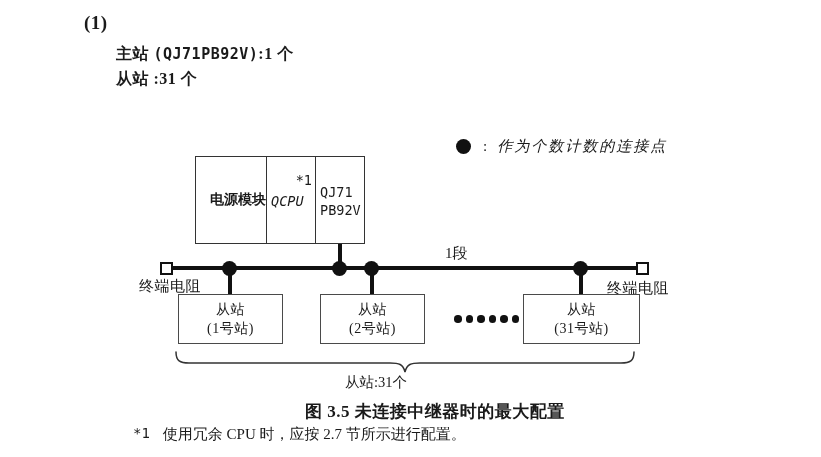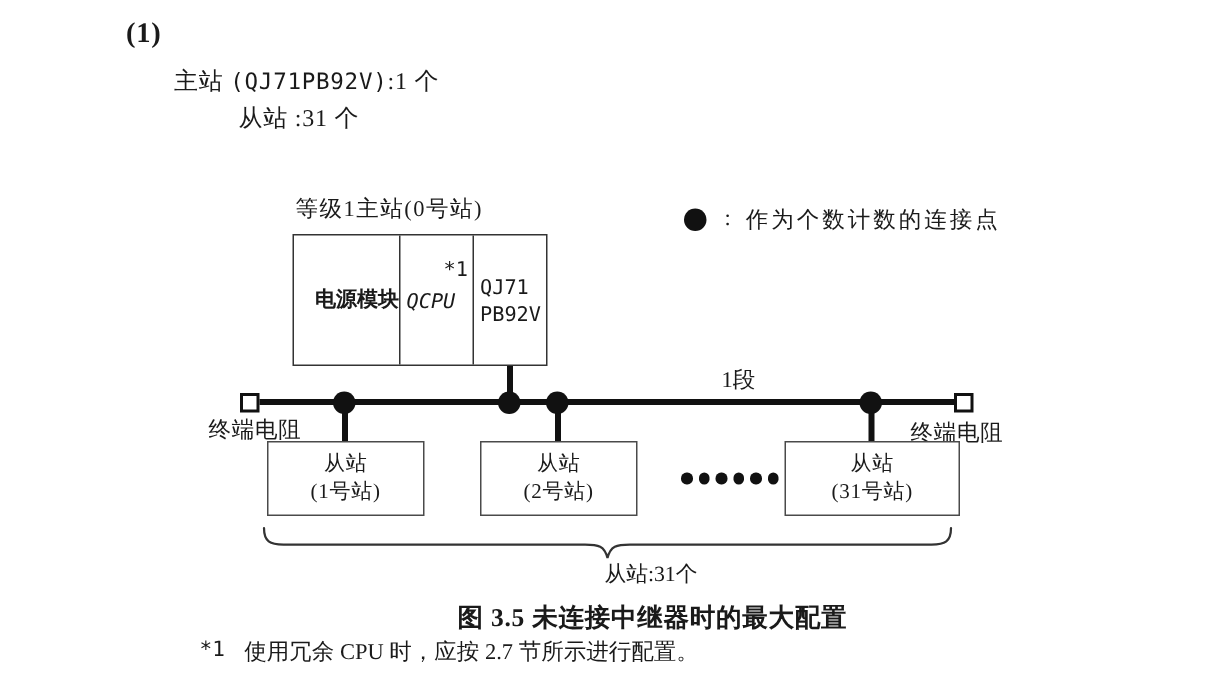--- a/index.html
+++ b/index.html
@@ -23,37 +23,38 @@
     font-size: 19px; font-weight: bold;
     letter-spacing: 0.5px;
     display: flex; gap: 9px;
     white-space: nowrap;
   }
   .subline {
     left: 116px;
     font-size: 16px;
     letter-spacing: 0.5px;
     white-space: nowrap;
+    font-weight: bold;
   }
   .subline .mono { font-family: "DejaVu Sans Mono", "Liberation Mono", monospace; font-size: 15px; }
 
   
   .legend {
     left: 456px; top: 137px;
     display: flex; align-items: center;
     font-size: 15px;
     white-space: nowrap;
   }
   .legend-dot {
     width: 15px; height: 15px;
     background: #111; border-radius: 50%;
     display: inline-block;
   }
   .legend-colon { margin: 0 10px 0 12px; }
-  .legend-text { letter-spacing: 2px; }
+  .legend-text { letter-spacing: 2px; font-style: italic; }
 
   
   .master-label {
     left: 197px; top: 130px;
     font-size: 15px; letter-spacing: 1px;
     white-space: nowrap;
   }
   .master-box {
     left: 195px; top: 156px;
     width: 170px; height: 88px;
@@ -83,21 +84,21 @@
     background: #111; border-radius: 50%;
     top: 260.5px;
   }
   .terminator {
     width: 13px; height: 13px;
     background: #fff;
     border: 2px solid #111;
     top: 261.5px;
   }
   .term-label { font-size: 15px; letter-spacing: 0.5px; white-space: nowrap; }
-  .seg-label  { left: 445px; top: 244px; font-size: 15px; white-space: nowrap; margin-left: 36px; }
+  .seg-label  { left: 445px; top: 244px; font-size: 15px; white-space: nowrap; }
 
   
   .slave-box {
     border: 1.5px solid #4a4a4a;
     background: #fff;
     top: 294px; height: 50px;
     display: flex; flex-direction: column;
     align-items: center; justify-content: center;
     font-size: 14px; line-height: 19px;
     text-align: center; letter-spacing: 0.5px;
@@ -109,21 +110,21 @@
   .ellipsis span {
     width: 7.5px; height: 7.5px;
     background: #111; border-radius: 50%;
     display: inline-block;
   }
 
   
   .brace { left: 174px; top: 350px; }
   .brace-label {
     left: 345px; top: 373px; width: 120px;
-    text-align: right; font-size: 14.5px;
+    text-align: left; font-size: 14.5px;
     white-space: nowrap;
   }
   .caption {
     left: 305px; top: 400px;
     font-size: 17px; font-weight: bold;
     letter-spacing: 0.5px;
     white-space: nowrap;
   }
   .footnote {
     left: 133px; top: 425px;
@@ -135,29 +136,28 @@
 </style>
 </head>
 <body>
 
 <div class="page">
 
   <div class="abs heading">
     <span>(1)</span>
   </div>
   <div class="abs subline" style="top:44px;"><span>主站 </span><span class="mono">(QJ71PB92V)</span><span>:1 个</span></div>
-  <div class="abs subline" style="top:69px;margin-left:43px;">从站 :31 个</div>
+  <div class="abs subline" style="top:69px;">从站 :31 个</div>
 
   <div class="abs legend">
     <span class="legend-dot"></span>
     <span class="legend-colon">:</span>
     <span class="legend-text">作为个数计数的连接点</span>
   </div>
 
-  <div class="abs master-label">等级1主站(0号站)</div>
   <div class="abs master-box">
     <div class="mcell cell-power">
       <span>电源模块</span>
     </div>
     <div class="mcell cell-cpu">
       <span class="mono-sm cpu-ref">*1</span>
       <span class="mono-sm cpu-name">QCPU</span>
     </div>
     <div class="mcell cell-pb">
       <div class="mono-sm pb-name">

